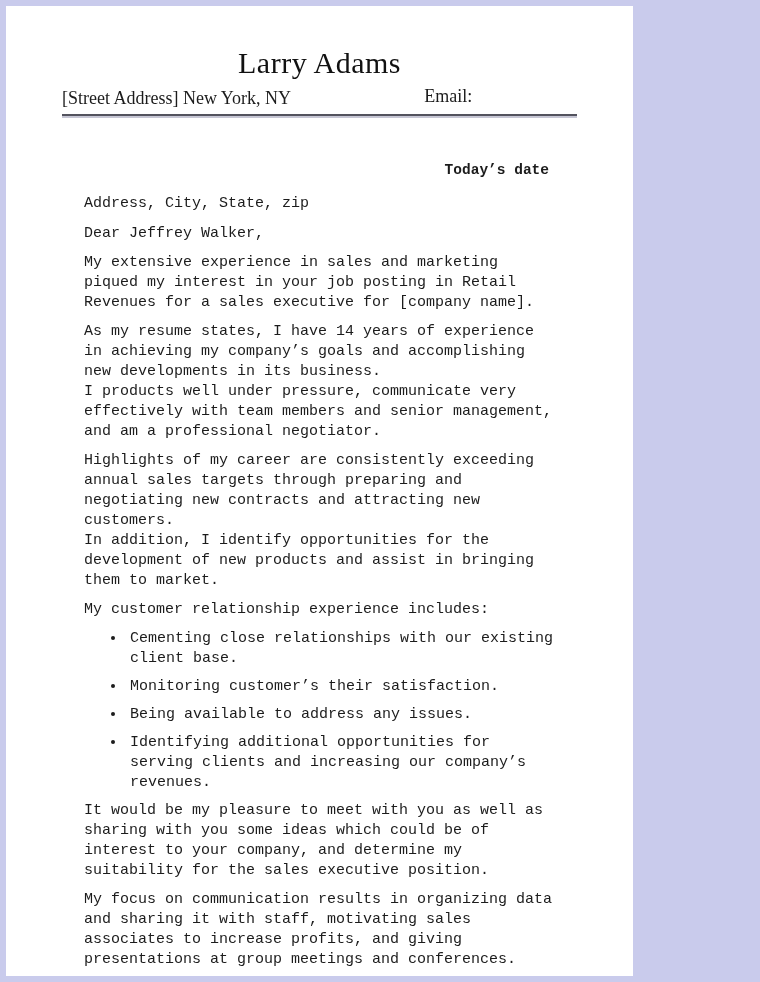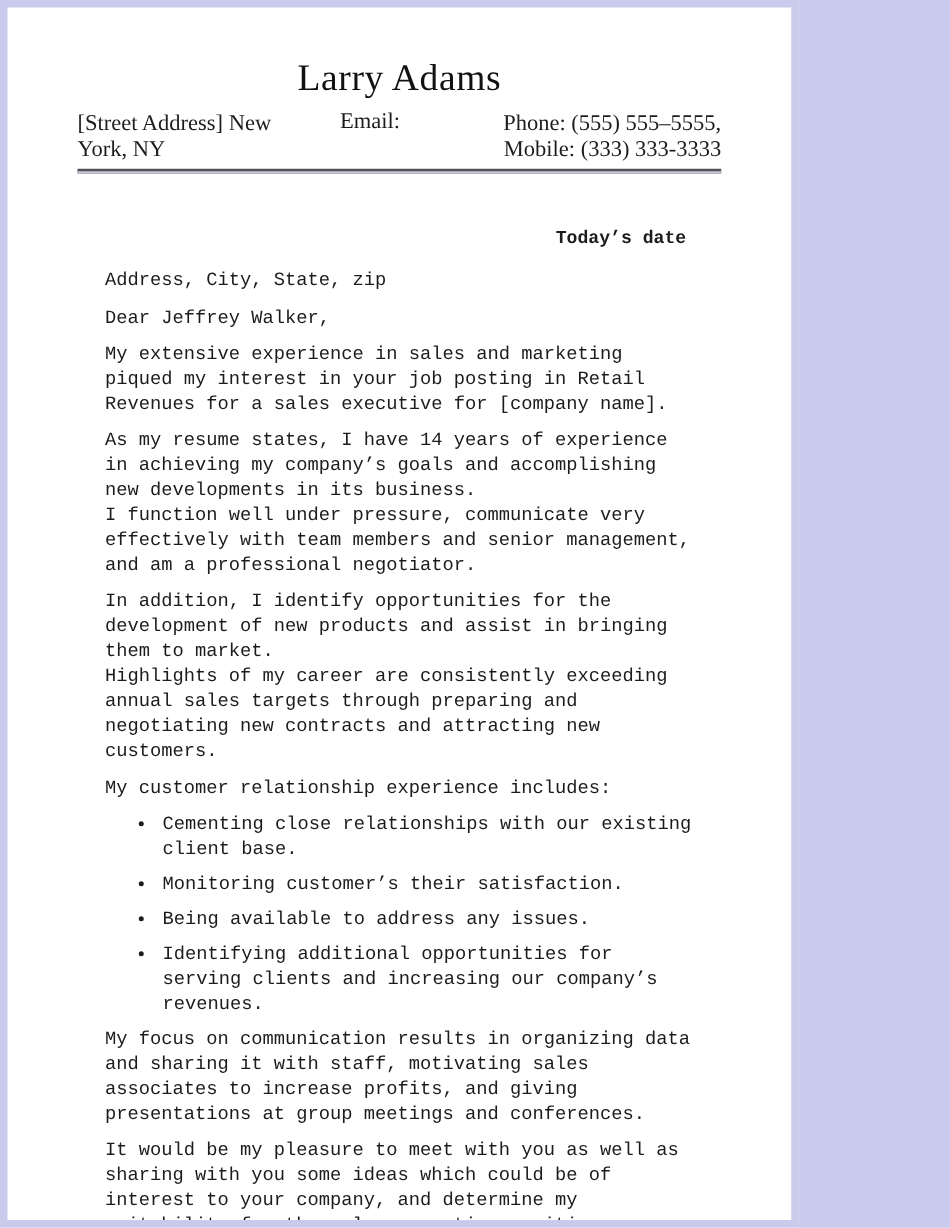--- a/index.html
+++ b/index.html
@@ -80,60 +80,59 @@
 </head>
 <body>
 
 <div class="page">
 
   <header class="letterhead">
     <h1 class="letterhead-name">Larry Adams</h1>
     <div class="contact-row">
       <span class="contact-left">[Street Address] New York, NY</span>
       <span class="contact-mid">Email:</span>
-      <span class="contact-right">Phone: (555) 555–5555, Mobile: (333) 333-3333</span>
     </div>
     <div class="rule"></div>
   </header>
 
   <main class="letter">
 
     <div class="date-line">Today’s date</div>
 
     <div class="recipient">
       <div>Address, City, State, zip</div>
     </div>
 
 
     <div class="salutation">Dear Jeffrey Walker,</div>
 
     <p class="para">My extensive experience in sales and marketing piqued my interest in your job posting in Retail Revenues for a sales executive for [company name].</p>
 
     <div class="para">
       <div>As my resume states, I have 14 years of experience in achieving my company’s goals and accomplishing new developments in its business.</div>
-      <div>I function well under pressure, communicate very effectively with team members and senior management, and am a professional negotiator.</div>
+      <div>I products well under pressure, communicate very effectively with team members and senior management, and am a professional negotiator.</div>
     </div>
 
     <div class="para">
+      <div>Highlights of my career are consistently exceeding annual sales targets through preparing and negotiating new contracts and attracting new customers.</div>
       <div>In addition, I identify opportunities for the development of new products and assist in bringing them to market.</div>
-      <div>Highlights of my career are consistently exceeding annual sales targets through preparing and negotiating new contracts and attracting new customers.</div>
     </div>
 
     <p class="para">My customer relationship experience includes:</p>
 
     <ul class="bullets">
       <li>Cementing close relationships with our existing client base.</li>
       <li>Monitoring customer’s their satisfaction.</li>
       <li>Being available to address any issues.</li>
       <li>Identifying additional opportunities for serving clients and increasing our company’s revenues.</li>
     </ul>
 
+    <p class="para">It would be my pleasure to meet with you as well as sharing with you some ideas which could be of interest to your company, and determine my suitability for the sales executive position.</p>
+
     <p class="para">My focus on communication results in organizing data and sharing it with staff, motivating sales associates to increase profits, and giving presentations at group meetings and conferences.</p>
-
-    <p class="para">It would be my pleasure to meet with you as well as sharing with you some ideas which could be of interest to your company, and determine my suitability for the sales executive position.</p>
 
     <div class="closing">At your service,</div>
 
     <div class="signature">Larry Adams</div>
 
     <div class="enclosure">
       <span class="enclosure-label">Enclosure:</span><span>Resume</span>
     </div>
 
   </main>

